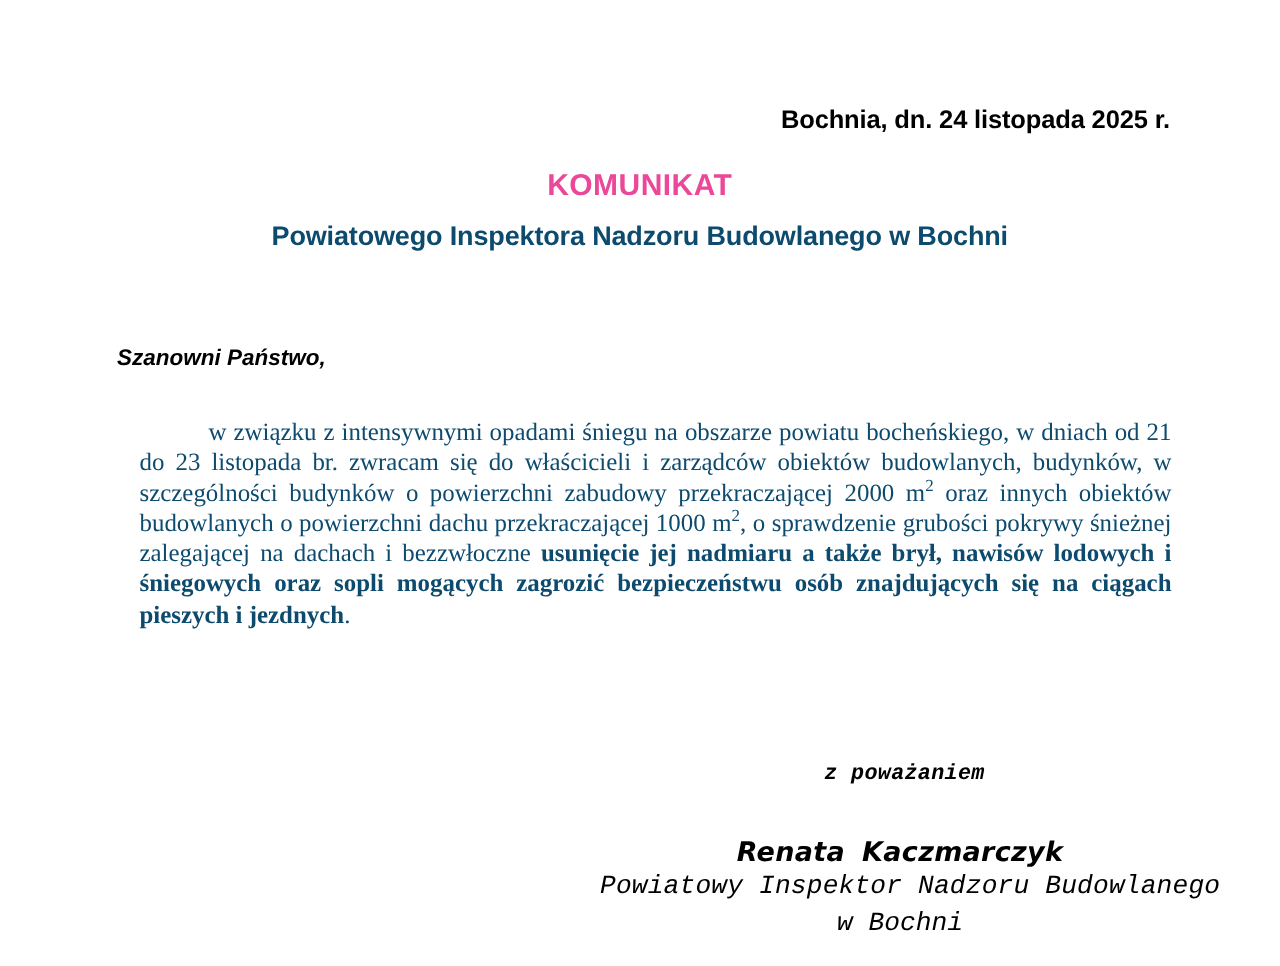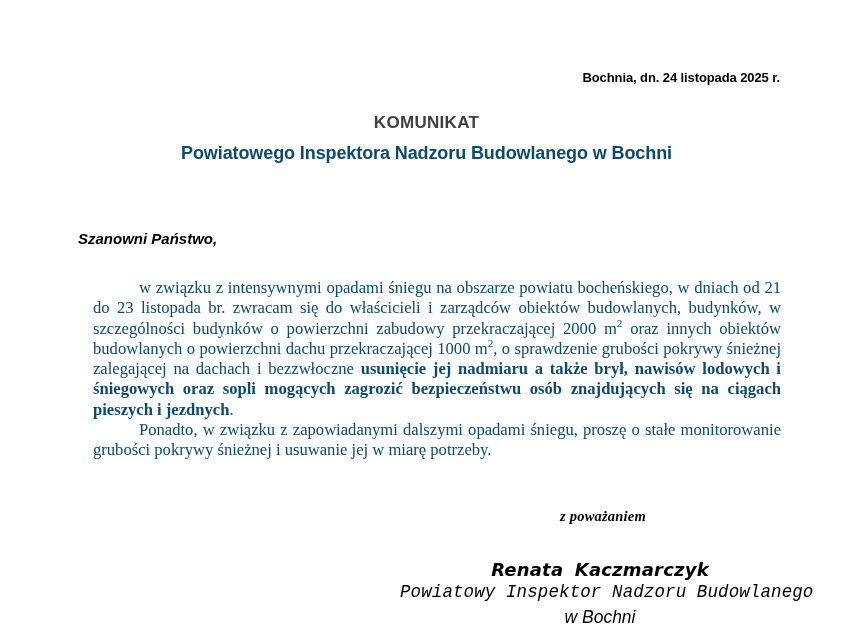--- a/index.html
+++ b/index.html
@@ -24,38 +24,38 @@
     background: #ffffff;
   }
 
   
   .date-line {
     position: absolute;
     top: 70px;
     right: 73px;
     font-family: "Liberation Sans", "DejaVu Sans", sans-serif;
     font-weight: bold;
-    font-size: 13px;
+    font-size: 17px;
     letter-spacing: -0.1px;
     white-space: nowrap;
   }
 
   
   .heading-block {
     position: absolute;
     top: 112px;
     left: 0;
     right: 0;
     text-align: center;
     font-family: "Liberation Sans", "DejaVu Sans", sans-serif;
   }
   .komunikat {
     font-weight: bold;
-    font-size: 17px;
-    color: #404040;
+    font-size: 20px;
+    color: #ec4899;
     letter-spacing: 0.3px;
     line-height: 1.25;
   }
   .subtitle {
     font-weight: bold;
     font-size: 18px;
     color: #0c4a6e;
     margin-top: 9px;
     letter-spacing: -0.1px;
     line-height: 1.25;
@@ -103,21 +103,21 @@
 
   
   .sign-block {
     position: absolute;
     top: 508px;
     left: 400px;
     width: 400px;
     text-align: center;
   }
   .regards {
-    font-family: Liberation Serif, serif;
+    font-family: Liberation Mono, monospace;
     font-style: italic;
     font-weight: bold;
     font-size: 14.5px;
     letter-spacing: 0.2px;
     margin-left: 6px;
   }
   .sign-name {
     margin-top: 34px;
     font-family: "DejaVu Sans", "Liberation Sans", sans-serif;
     font-style: italic;
@@ -130,21 +130,21 @@
     margin-top: 0;
     font-family: Liberation Mono, monospace;
     font-style: italic;
     font-weight: normal;
     font-size: 17.5px;
     letter-spacing: 0.1px;
     line-height: 25px;
     white-space: nowrap;
   }
   .sign-city {
-    font-family: Liberation Sans, sans-serif;
+    font-family: Liberation Mono, monospace;
     font-style: italic;
     font-weight: normal;
     font-size: 17.5px;
     line-height: 25px;
   }
 </style>
 </head>
 <body>
 
 <div class="page">
@@ -153,21 +153,20 @@
 
   <div class="heading-block">
     <div class="komunikat">KOMUNIKAT</div>
     <div class="subtitle">Powiatowego Inspektora Nadzoru Budowlanego w Bochni</div>
   </div>
 
   <div class="salutation">Szanowni Państwo,</div>
 
   <div class="body-block">
     <p><span>w związku z intensywnymi opadami śniegu na obszarze powiatu bocheńskiego, w dniach od 21 do 23 listopada br. zwracam się do właścicieli i zarządców obiektów budowlanych, budynków, w szczególności budynków o powierzchni zabudowy przekraczającej 2000 m</span><span class="sup">2</span><span> oraz innych obiektów budowlanych o powierzchni dachu przekraczającej 1000 m</span><span class="sup">2</span><span>, o sprawdzenie grubości pokrywy śnieżnej zalegającej na dachach i bezzwłoczne </span><b>usunięcie jej nadmiaru a także brył, nawisów lodowych i śniegowych oraz sopli mogących zagrozić bezpieczeństwu osób znajdujących się na ciągach pieszych i jezdnych</b><span>.</span></p>
-    <p>Ponadto, w związku z zapowiadanymi dalszymi opadami śniegu, proszę o stałe monitorowanie grubości pokrywy śnieżnej i usuwanie jej w miarę potrzeby.</p>
   </div>
 
   <div class="sign-block">
     <div class="regards">z poważaniem</div>
     <div class="sign-name">Renata  Kaczmarczyk</div>
     <div class="sign-role">Powiatowy Inspektor Nadzoru Budowlanego</div>
     <div class="sign-city">w Bochni</div>
   </div>
 
 </div>

